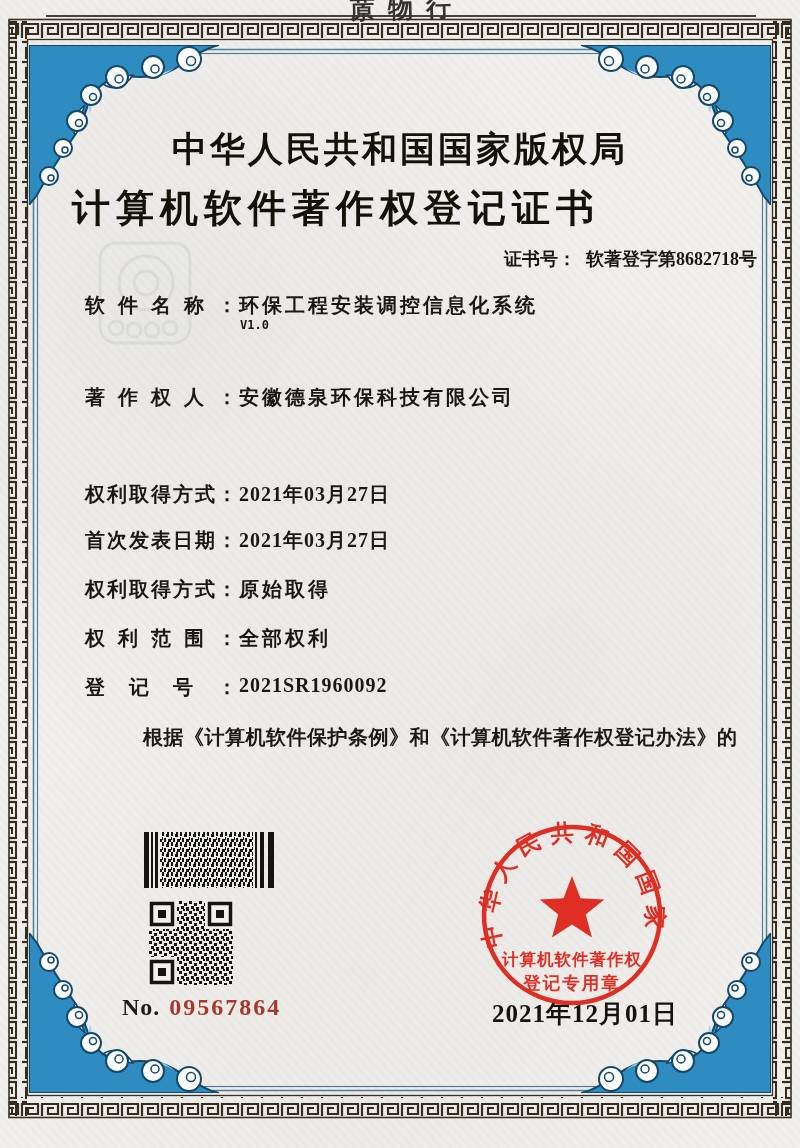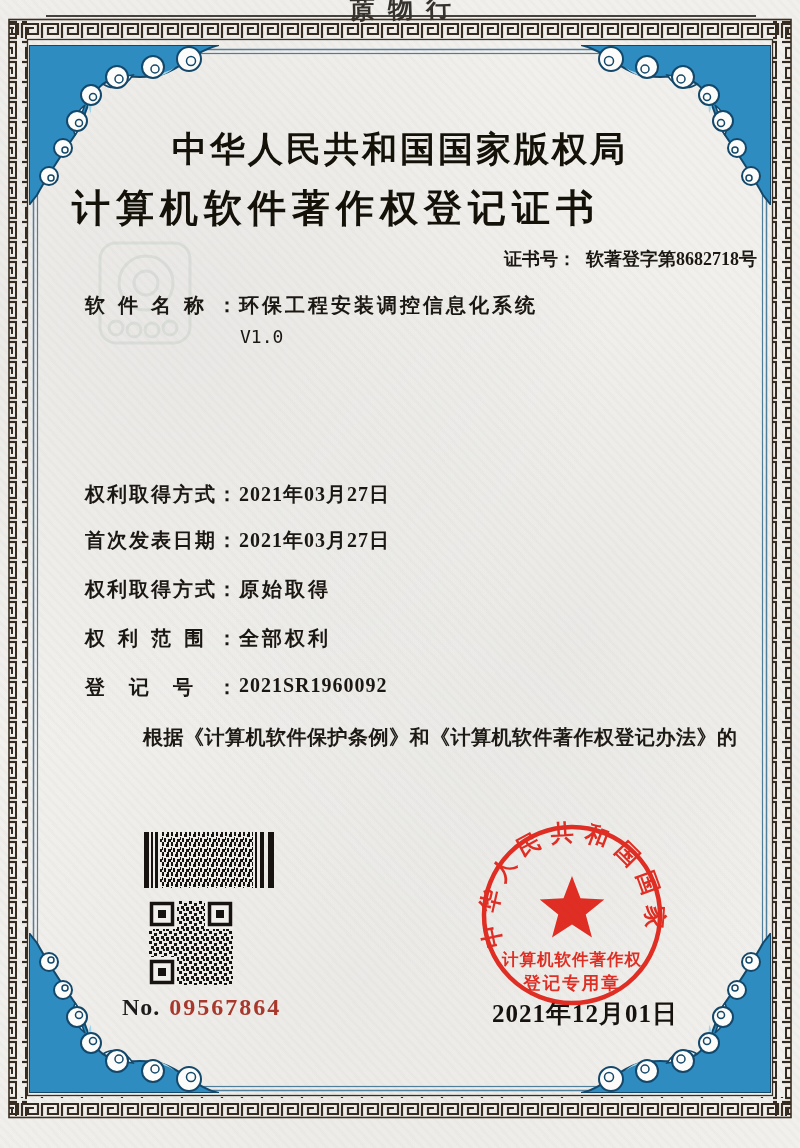--- a/index.html
+++ b/index.html
@@ -21,22 +21,22 @@
   .cert-title{position:absolute;left:0;top:183px;width:672px;text-align:center;
     font-size:38px;font-weight:700;letter-spacing:6px;color:#141109;}
   .certno{position:absolute;left:495px;top:247px;font-size:18px;font-weight:700;color:#1b1712;margin-left:9px;}
   .certno .lab{margin-right:10px;}
   .row{position:absolute;left:85px;font-size:20px;font-weight:700;color:#1b1712;white-space:nowrap;}
   .row .label{display:inline-block;width:152px;text-align:justify;text-align-last:justify;
     -moz-text-align-last:justify;vertical-align:top;}
   .row .value{position:absolute;left:154px;top:0;text-align:right;}
   .v-cjk{letter-spacing:3px;}
   .v-num{letter-spacing:1px;}
-  .v2{position:absolute;left:240px;top:326px;font-family:"DejaVu Sans Mono",monospace;
-    font-size:18px;font-weight:400;color:#1b1712;}
+  .v2{position:absolute;left:240px;top:318px;font-family:"DejaVu Sans Mono",monospace;
+    font-size:12px;font-weight:700;color:#1b1712;}
   .stmt{position:absolute;font-size:20px;font-weight:600;color:#1d1914;letter-spacing:.5px;white-space:nowrap;}
   .serial{position:absolute;left:122px;top:994px;font-size:24px;font-weight:700;color:#1c1c1c;letter-spacing:1px;}
   .serial .num{color:#a9382c;padding-left:9px;letter-spacing:2px;}
   .issue-date{position:absolute;left:492px;top:997px;font-size:25px;font-weight:700;color:#16120e;letter-spacing:1px;}
   .seal{position:absolute;left:472px;top:813px;opacity:.95;}
   .seal text{font-family:"Liberation Serif","DejaVu Serif",serif;font-weight:700;fill:#df2419;}
   .emboss{position:absolute;left:96px;top:240px;opacity:.45;}
   .barcode{position:absolute;left:144px;top:832px;}
   .qrcode{position:absolute;left:149px;top:901px;}
 </style>
@@ -127,20 +127,24 @@
   <div class="certno">
     <span class="lab">证书号：</span><span>软著登字第8682718号</span>
   </div>
 
   <div class="row" style="top:292px">
     <span class="label">软件名称：</span>
     <span class="value v-cjk">环保工程安装调控信息化系统</span>
   </div>
   <div class="v2">V1.0</div>
 
+  <div class="row" style="top:384px">
+    <span class="label">著作权人：</span>
+    <span class="value v-cjk">安徽德泉环保科技有限公司</span>
+  </div>
 
   <div class="row" style="top:481px">
     <span class="label">权利取得方式：</span>
     <span class="value v-num">2021年03月27日</span>
   </div>
 
   <div class="row" style="top:527px">
     <span class="label">首次发表日期：</span>
     <span class="value v-num">2021年03月27日</span>
   </div>

